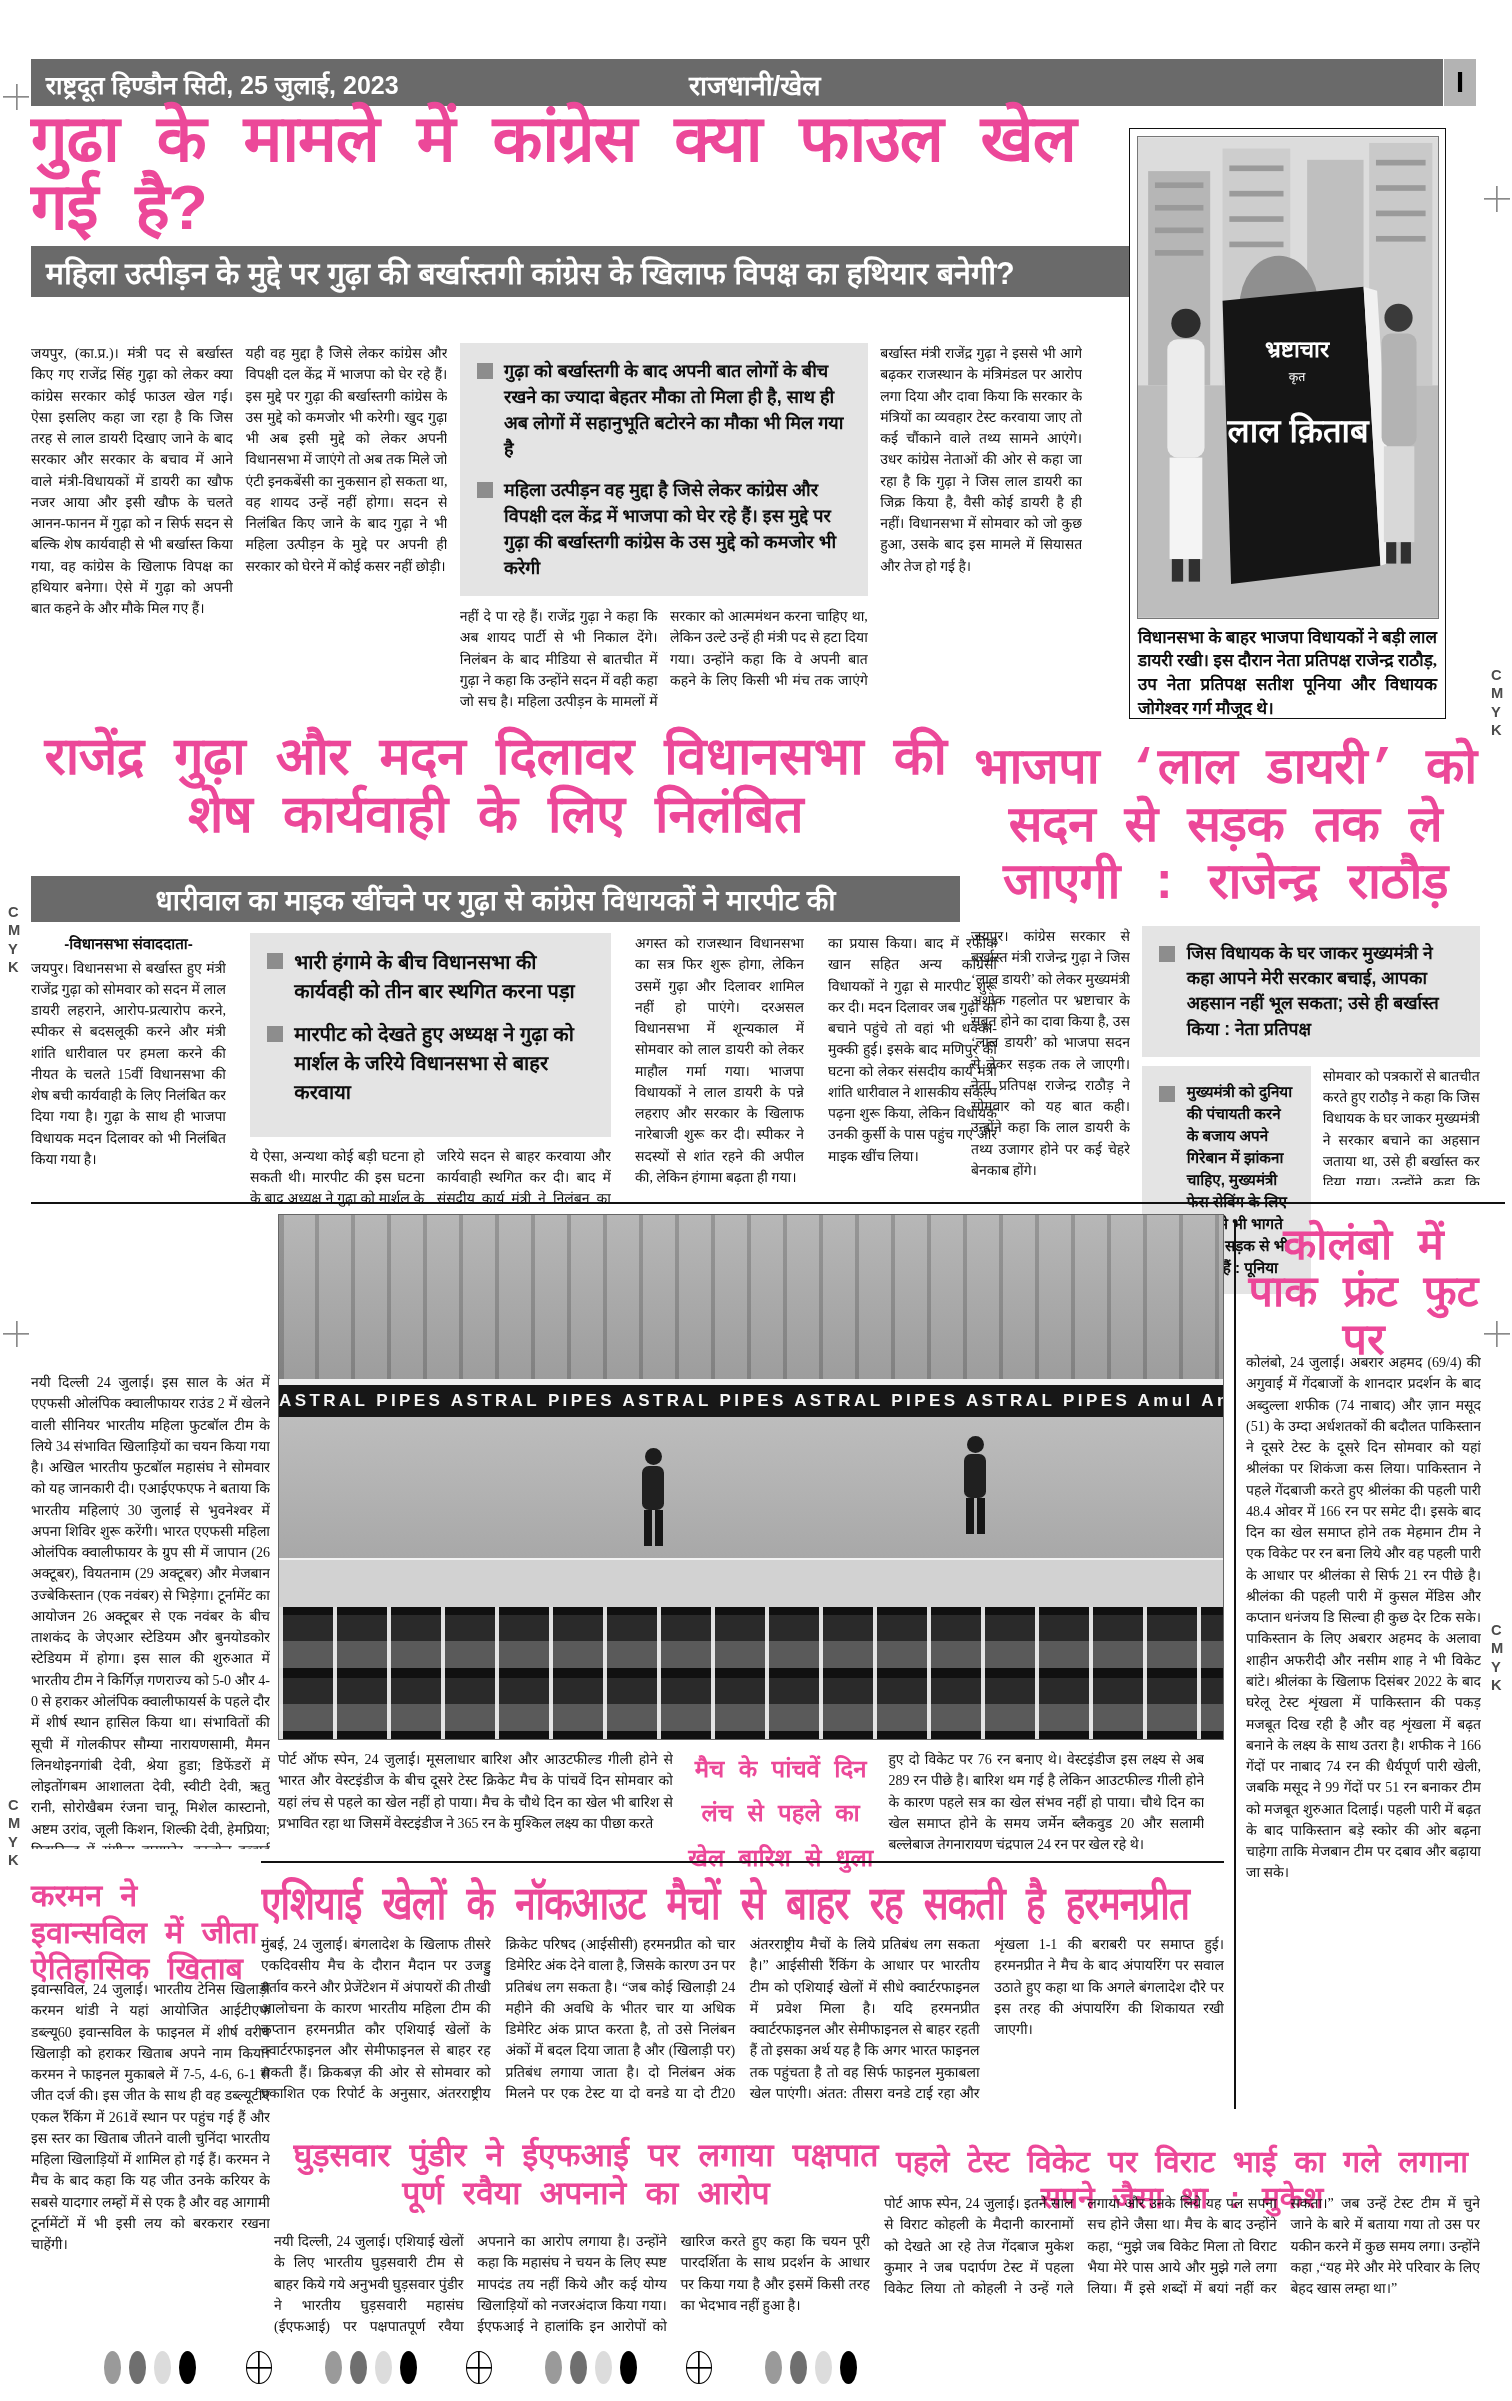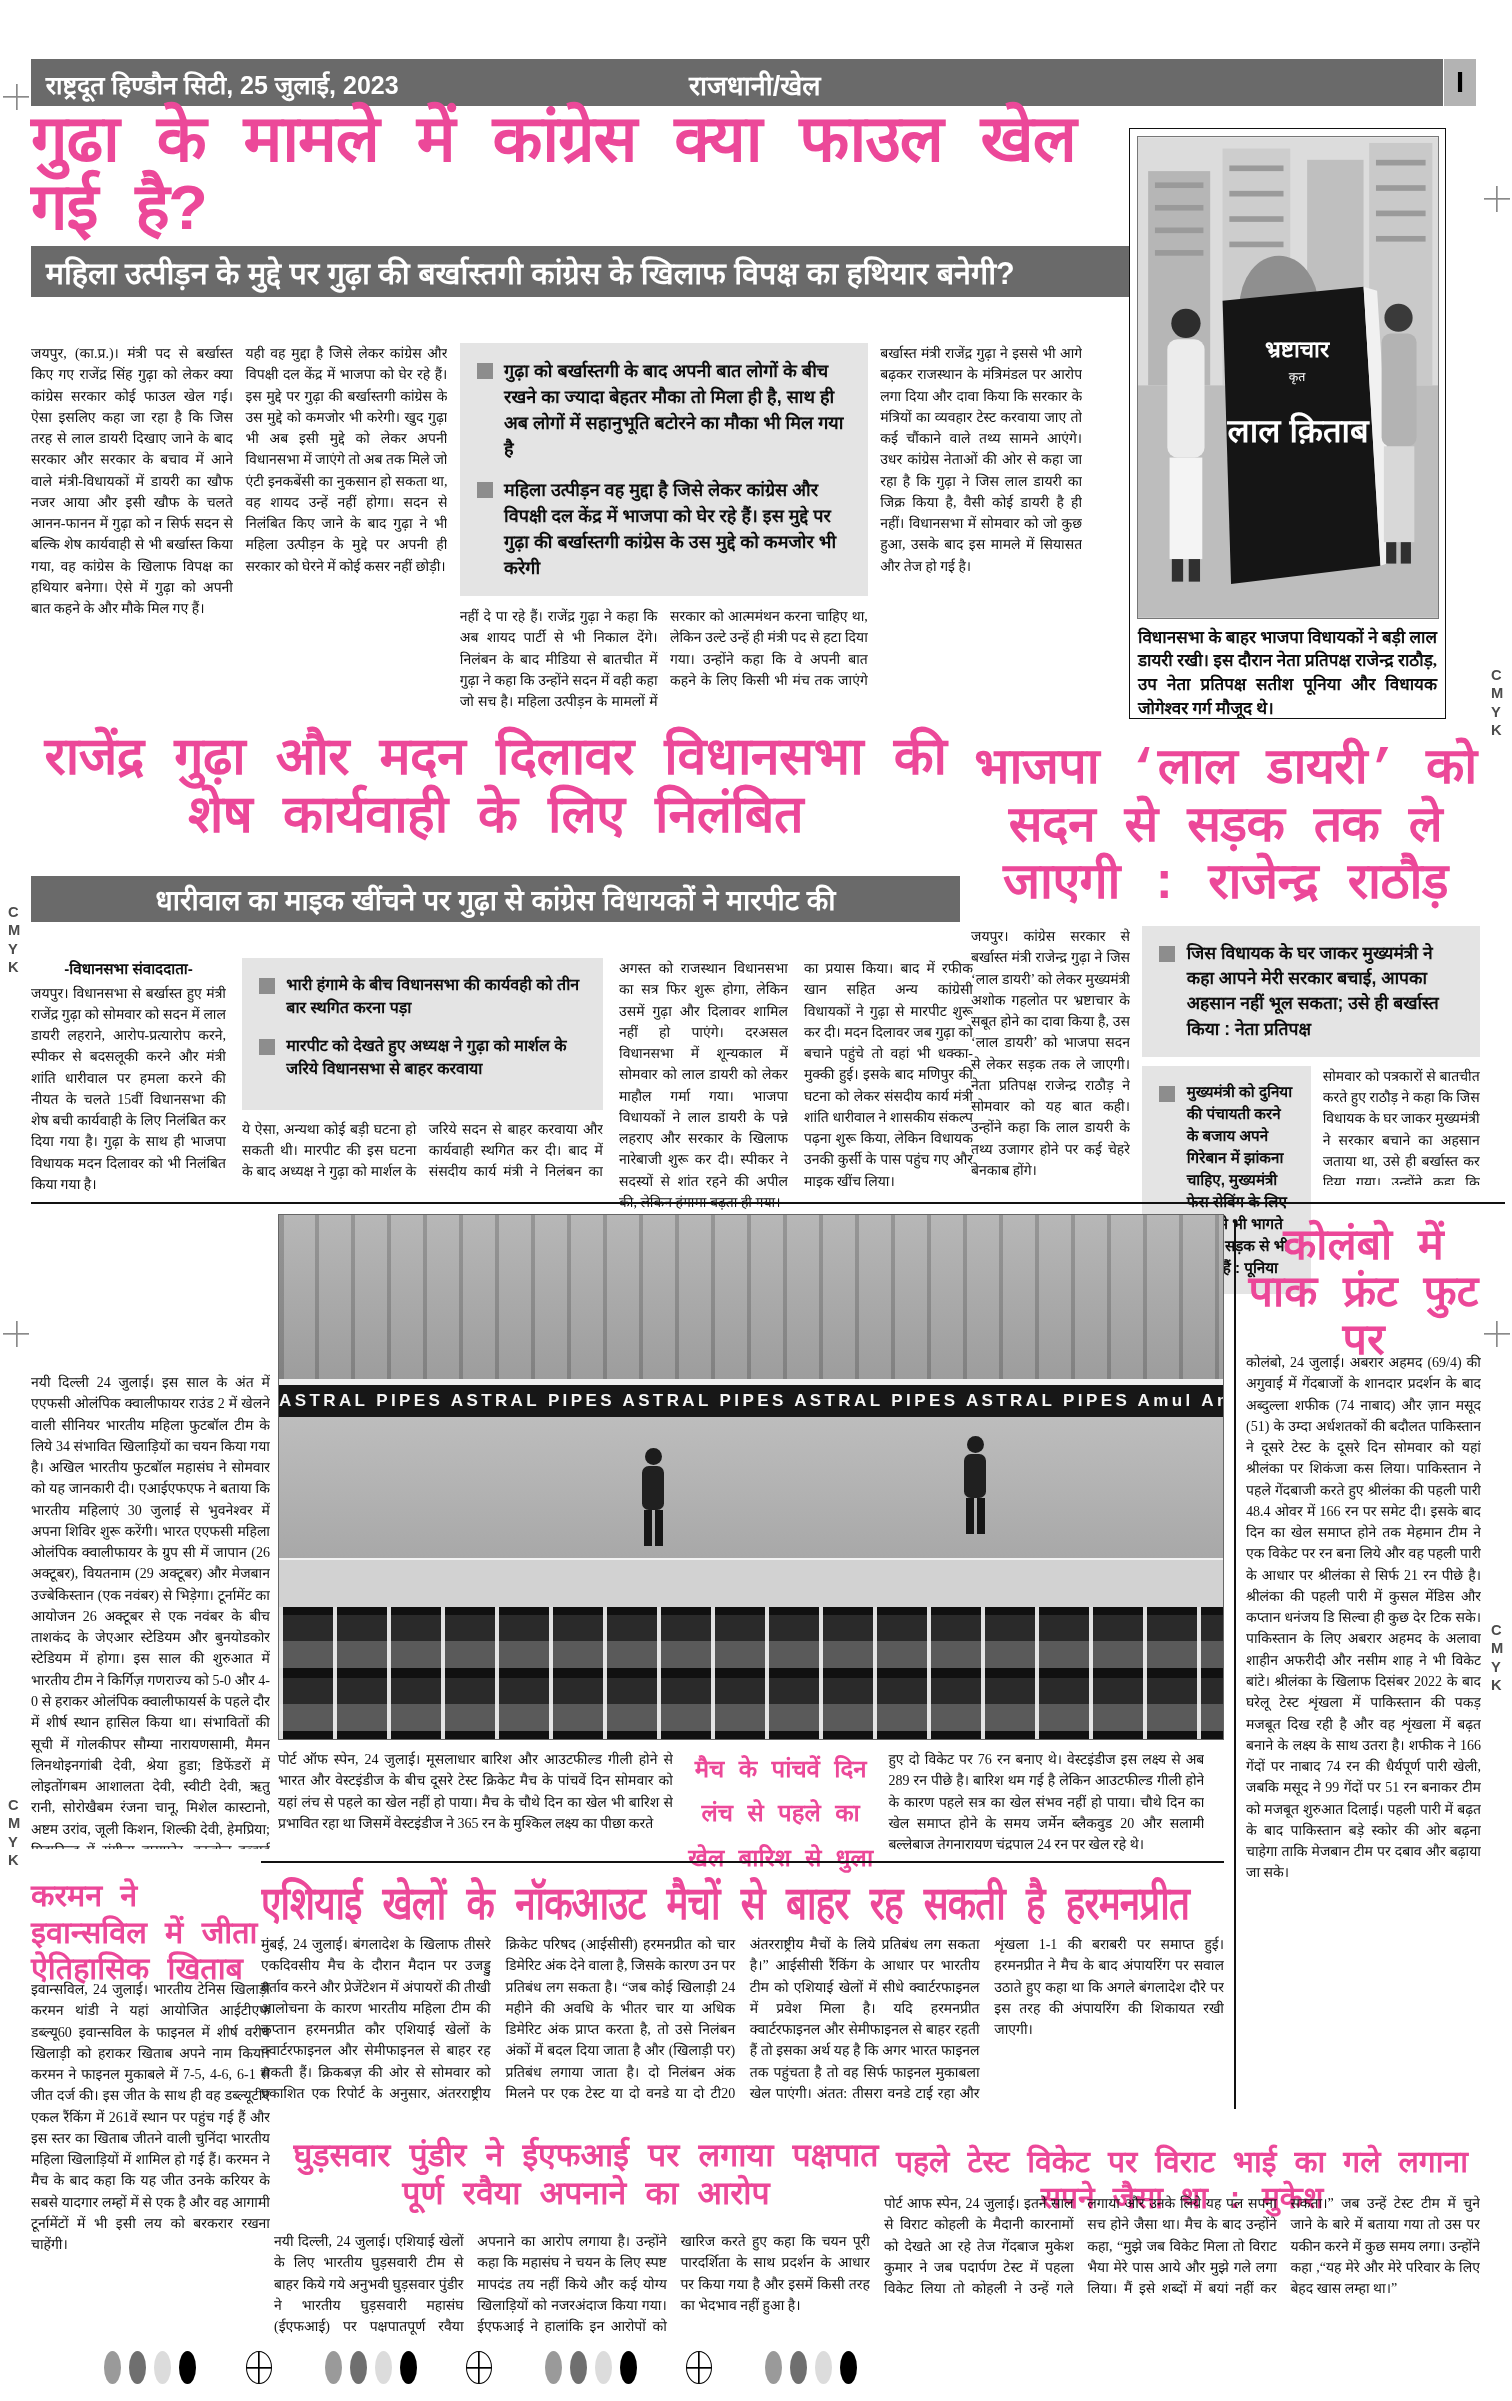--- a/index.html
+++ b/index.html
@@ -36,26 +36,26 @@
   .bullet-txt{font:700 18px/1.45 "Liberation Sans",sans-serif;color:#0d0d0d;text-align:left;}
   #lead-mid .under{margin-top:10.2px;column-count:2;column-gap:12.4px;height:119px;}
   
   #lead-photo{left:1129px;top:128px;width:317px;height:591px;border:1.7px solid #111;box-sizing:border-box;background:#fff;}
   #lead-photo .photo{width:300px;height:481px;margin:6.8px auto 0;border:0.6px solid #777;overflow:hidden;}
   #lead-photo .cap{margin:6.8px 8px 0;font:700 17px/1.4 "Liberation Serif",serif;text-align:justify;}
   
   #susp-headline{left:31px;top:732px;width:929px;text-align:center;font-size:52px;line-height:1.12;letter-spacing:-0.6px;}
   #susp-strip{left:31px;top:876px;width:929px;height:46px;display:flex;align-items:center;justify-content:center;
               font:700 28px "Liberation Sans",sans-serif;}
-  #susp-body{left:31px;top:933px;width:929px;height:264px;display:flex;gap:16px;margin-top:25px;}
+  #susp-body{left:31px;top:933px;width:929px;height:264px;display:flex;gap:24px;}
   #susp-body .c1{width:195px;flex:none;}
   #susp-body .mid{width:361px;flex:none;}
   #susp-body .c4,#susp-body .c5{width:169px;flex:none;}
   .byline{font:700 15.2px "Liberation Sans",sans-serif;text-align:center;margin-bottom:4.5px;}
-  #susp-box .bullet-txt{font-size:16px;}
+  #susp-box .bullet-txt{font-size:20px;}
   #susp-under{margin-top:9px;height:67px;column-count:2;column-gap:12.4px;}
   #bjp-headline{left:971px;top:732px;width:509px;text-align:center;font-size:50px;line-height:1.15;letter-spacing:-0.6px;margin-top:9px;}
   #bjp-body{left:971px;top:926px;width:509px;height:272px;display:flex;gap:12.4px;}
   #bjp-body .c1{width:159px;flex:none;}
   #bjp-body .right{width:338px;flex:none;}
   #bjp-box1 .bullet-txt{font-size:17.5px;}
   #bjp-lower{display:flex;gap:11.3px;margin-top:9px;}
   #bjp-box2{width:169px;flex:none;}
   #bjp-box2 .bullet-txt{font-size:15.2px;}
   #bjp-lower .txt{width:157px;flex:none;height:119px;}

